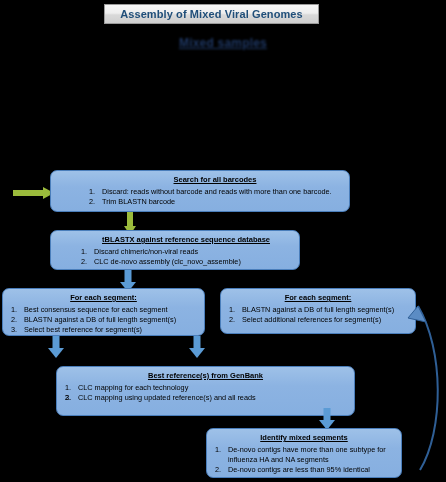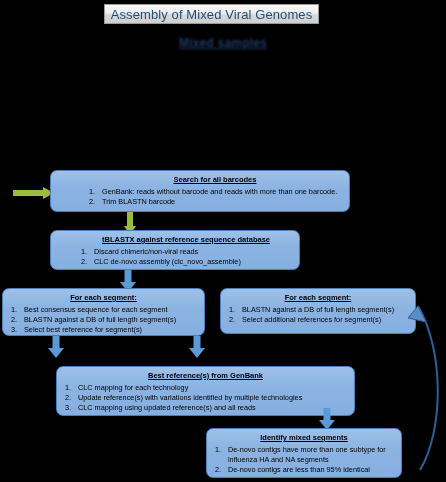--- a/index.html
+++ b/index.html
@@ -15,21 +15,21 @@
   
   .title-bar{
     position:absolute;
     left:104px;top:4px;width:215px;height:20px;
     background:linear-gradient(to bottom,#f7f7f7 0%,#eeeeee 45%,#d9d9d9 55%,#cfcfcf 100%);
     border:1px solid #9a9a9a;
     box-sizing:border-box;
     display:flex;align-items:center;justify-content:center;
   }
   .title-bar .t{
-    color:#1f4e79;font-weight:normal;font-size:13px;letter-spacing:.1px;
+    color:#1f4e79;font-weight:bold;font-size:11px;letter-spacing:.1px;
   }
 
   
   .subtitle{
     position:absolute;left:0;top:33px;width:446px;
     text-align:center;
   }
   .subtitle span{
     color:#1f3864;font-weight:bold;font-size:12px;
     text-decoration:underline;
@@ -89,21 +89,21 @@
   </div>
 
   <div class="arrow-h" style="left:13px;top:186px;width:42px;height:14px;">
     <div class="shaft" style="left:0;width:31px;height:6px;background:#9bbb3c;"></div>
     <div class="head" style="left:30px;border-top:6.5px solid transparent;border-bottom:6.5px solid transparent;border-left:11px solid #9bbb3c;"></div>
   </div>
 
   <div class="box" style="left:50px;top:170px;width:300px;height:42px;padding-left:36px;">
     <span class="hdr">Search for all barcodes</span>
     <ol>
-      <li><span class="num">1.</span><span>GenBank: reads without barcode and reads with more than one barcode.</span></li>
+      <li><span class="num">1.</span><span>Discard: reads without barcode and reads with more than one barcode.</span></li>
       <li><span class="num">2.</span><span>Trim BLASTN barcode</span></li>
     </ol>
   </div>
 
   <div class="arrow-v" style="left:121px;top:212px;width:18px;height:23px;">
     <div class="shaft" style="top:0;width:6px;height:15px;background:#9bbb3c;"></div>
     <div class="head" style="top:14px;border-left:6.5px solid transparent;border-right:6.5px solid transparent;border-top:9px solid #9bbb3c;"></div>
   </div>
 
   <div class="box" style="left:50px;top:230px;width:250px;height:40px;padding-left:28px;">
@@ -143,21 +143,21 @@
 
   <div class="arrow-v" style="left:186px;top:336px;width:22px;height:22px;">
     <div class="shaft" style="top:0;width:7px;height:13px;background:#5b9bd5;"></div>
     <div class="head" style="top:12px;border-left:8px solid transparent;border-right:8px solid transparent;border-top:10px solid #5b9bd5;"></div>
   </div>
 
   <div class="box" style="left:56px;top:358px;width:299px;height:50px;margin-top:8px;">
     <span class="hdr">Best reference(s) from GenBank</span>
     <ol>
       <li><span class="num">1.</span><span>CLC mapping for each technology</span></li>
-      <li><span class="num">2.</span><span>Update reference(s) with variations identified by multiple technologies</span></li>
+      <li><span class="num">2.</span></li>
       <li><span class="num">3.</span><span>CLC mapping using updated reference(s) and all reads</span></li>
     </ol>
   </div>
 
   <div class="arrow-v" style="left:316px;top:408px;width:22px;height:22px;">
     <div class="shaft" style="top:0;width:7px;height:13px;background:#5b9bd5;"></div>
     <div class="head" style="top:12px;border-left:8px solid transparent;border-right:8px solid transparent;border-top:10px solid #5b9bd5;"></div>
   </div>
 
   <div class="box" style="left:206px;top:428px;width:196px;height:50px;">

